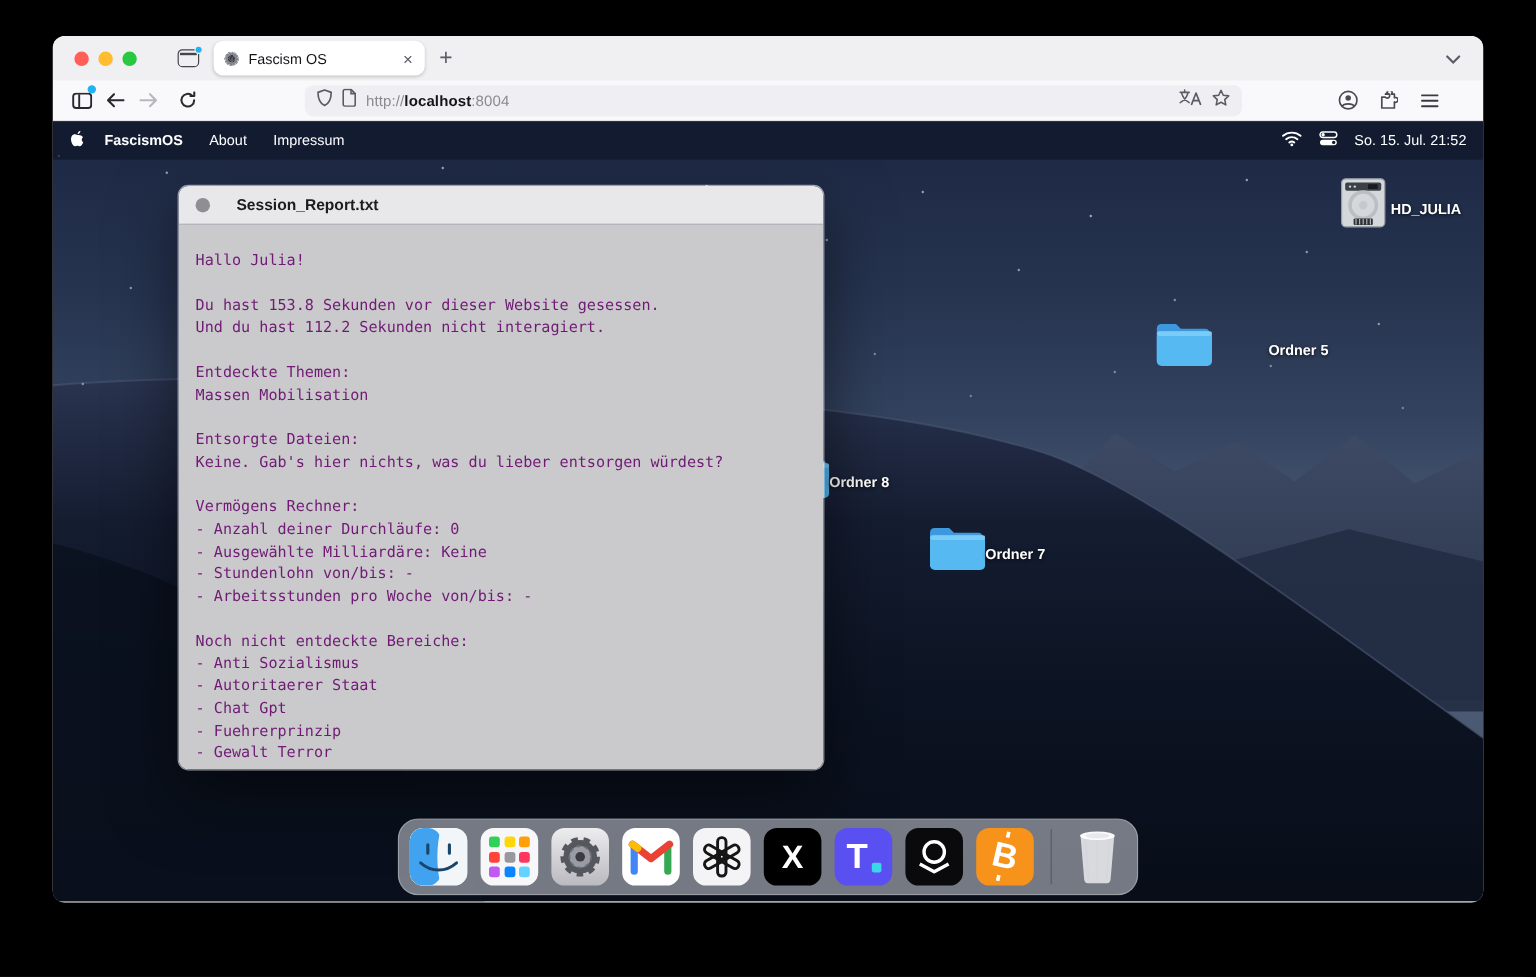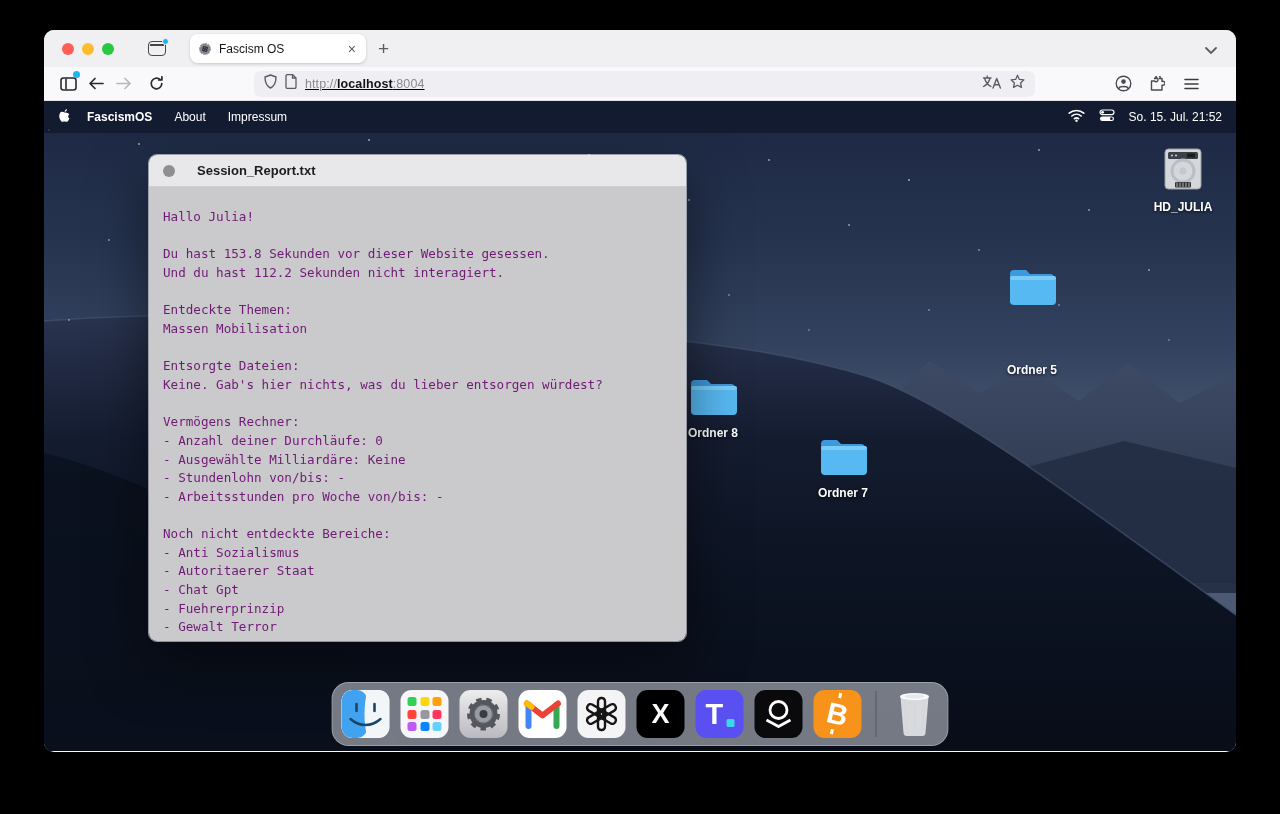--- a/index.html
+++ b/index.html
@@ -12,34 +12,34 @@
 
   
   .tabbar { height:37px; background:#f0eff2; display:flex; align-items:center; padding:0 10px; position:relative; }
   .traffic { display:flex; gap:8px; margin-left:8px; }
   .tl { width:12px; height:12px; border-radius:50%; }
   .tl.red{background:#ff5f57;} .tl.yellow{background:#febc2e;} .tl.green{background:#28c840;}
   .ffview { margin-left:34px; position:relative; width:18px; height:15px; }
   .ffview .box { position:absolute; inset:0; border:1.6px solid #45454c; border-radius:4px; }
   .ffview .top { position:absolute; left:2px; right:2px; top:3px; height:1.6px; background:#45454c; }
   .ffview .dot { position:absolute; right:-3px; top:-3px; width:7px; height:7px; border-radius:50%; background:#1fb3f0; border:1.5px solid #f0eff2;}
-  .tab { margin-left:24px; width:176px; height:29px; background:#fff; border-radius:8px;
+  .tab { margin-left:12px; width:176px; height:29px; background:#fff; border-radius:8px;
          box-shadow:0 1px 3px rgba(0,0,0,.18); display:flex; align-items:center; padding:0 8px; gap:7px; }
   .favicon { width:14px; height:14px; border-radius:50%;
              background:radial-gradient(circle at 50% 50%, #3a3a40 0 3px, #8a8a92 3px 5px, #b9b9c0 5px 6px, transparent 6px);
              position:relative; flex:0 0 auto;}
   .favicon::after{content:""; position:absolute; inset:1px; border-radius:50%;
              background:repeating-conic-gradient(#7b7b84 0 14deg, transparent 14deg 30deg); opacity:.55;}
   .tab-title { font-size:12px; color:#15141a; flex:1; white-space:nowrap; overflow:hidden; }
   .tab-close { font-size:14px; color:#5b5b66; cursor:default; padding:0 2px; }
   .newtab { margin-left:12px; font-size:19px; color:#5b5b66; font-weight:400; }
   .tab-chevron { position:absolute; right:18px; top:11px; }
 
   
-  .navbar { height:34px; background:#f9f9fb; display:flex; align-items:center; padding:0 10px; border-bottom:1px solid #e3e2e6;text-decoration:underline; }
+  .navbar { height:34px; background:#f9f9fb; display:flex; align-items:center; padding:0 10px; border-bottom:1px solid #e3e2e6; }
   .nav-ic { display:flex; align-items:center; justify-content:center; width:28px; height:26px; border-radius:6px; }
   .sidebar-ic { position:relative; }
   .sidebar-ic .dot { position:absolute; right:2px; top:0px; width:7px; height:7px; border-radius:50%; background:#1fb3f0; }
   .urlbar { flex:0 0 auto; width:781px; height:26px; margin-left:84px; background:#efeef2; border-radius:7px;
             display:flex; align-items:center; padding:0 10px; gap:8px; }
   .url-text { font-size:12.5px; color:#8a8a93; letter-spacing:.1px; }
   .url-text b { color:#15141a; font-weight:700; }
   .urlbar .spacer { flex:1; }
   .nav-right { display:flex; align-items:center; gap:6px; margin-left:74px; }
 
@@ -61,21 +61,21 @@
       430px 55px rgba(255,255,255,.45), 540px 25px rgba(255,255,255,.6), 640px 70px rgba(255,255,255,.5),
       720px 30px rgba(255,255,255,.55), 800px 95px rgba(255,255,255,.5), 860px 50px rgba(255,255,255,.6),
       930px 120px rgba(255,255,255,.45), 990px 20px rgba(255,255,255,.55), 1040px 80px rgba(255,255,255,.5),
       1100px 140px rgba(255,255,255,.5), 1150px 45px rgba(255,255,255,.6), 60px 110px rgba(255,255,255,.5),
       20px 190px rgba(255,255,255,.45), 150px 160px rgba(255,255,255,.4), 560px 130px rgba(255,255,255,.45),
       680px 165px rgba(255,255,255,.4), 760px 200px rgba(255,255,255,.35), 880px 180px rgba(255,255,255,.4),
       1010px 175px rgba(255,255,255,.4), 1120px 210px rgba(255,255,255,.35), 360px 120px rgba(255,255,255,.4),
       250px 90px rgba(255,255,255,.5); }
 
   
-  .dicon { position:absolute; width:140px; display:flex; flex-direction:column; align-items:center; z-index:2; }
+  .dicon { position:absolute; width:140px; display:flex; flex-direction:row; align-items:center; z-index:2; }
   .dicon .lbl { margin-top:5px; font-size:12px; font-weight:700; color:#fff; text-shadow:0 1px 3px rgba(0,0,0,.75); white-space:nowrap; }
   .di-hd   { left:1069px; top:24px; }
   .di-f1   { left:752px;  top:74px; }
   .di-f2   { left:918px;  top:144px;gap:47px; }
   .di-f3   { left:599px;  top:254px; z-index:1; }
   .di-f4   { left:729px;  top:314px; }
 
   
   .oswin { position:absolute; left:104px; top:31px; width:539px; height:488px; z-index:5;
            border-radius:9px; overflow:hidden; border:1px solid rgba(255,255,255,.55);

